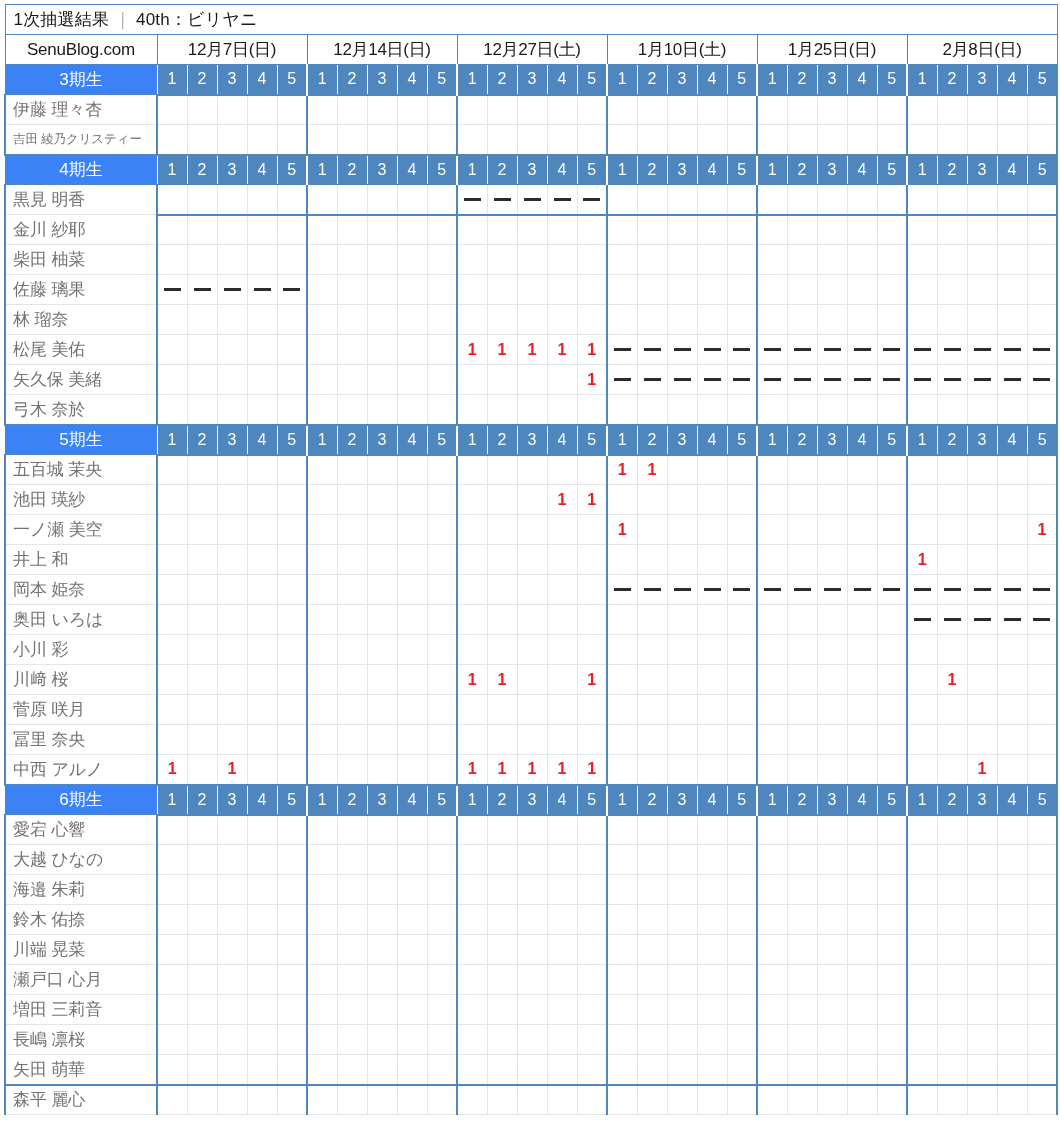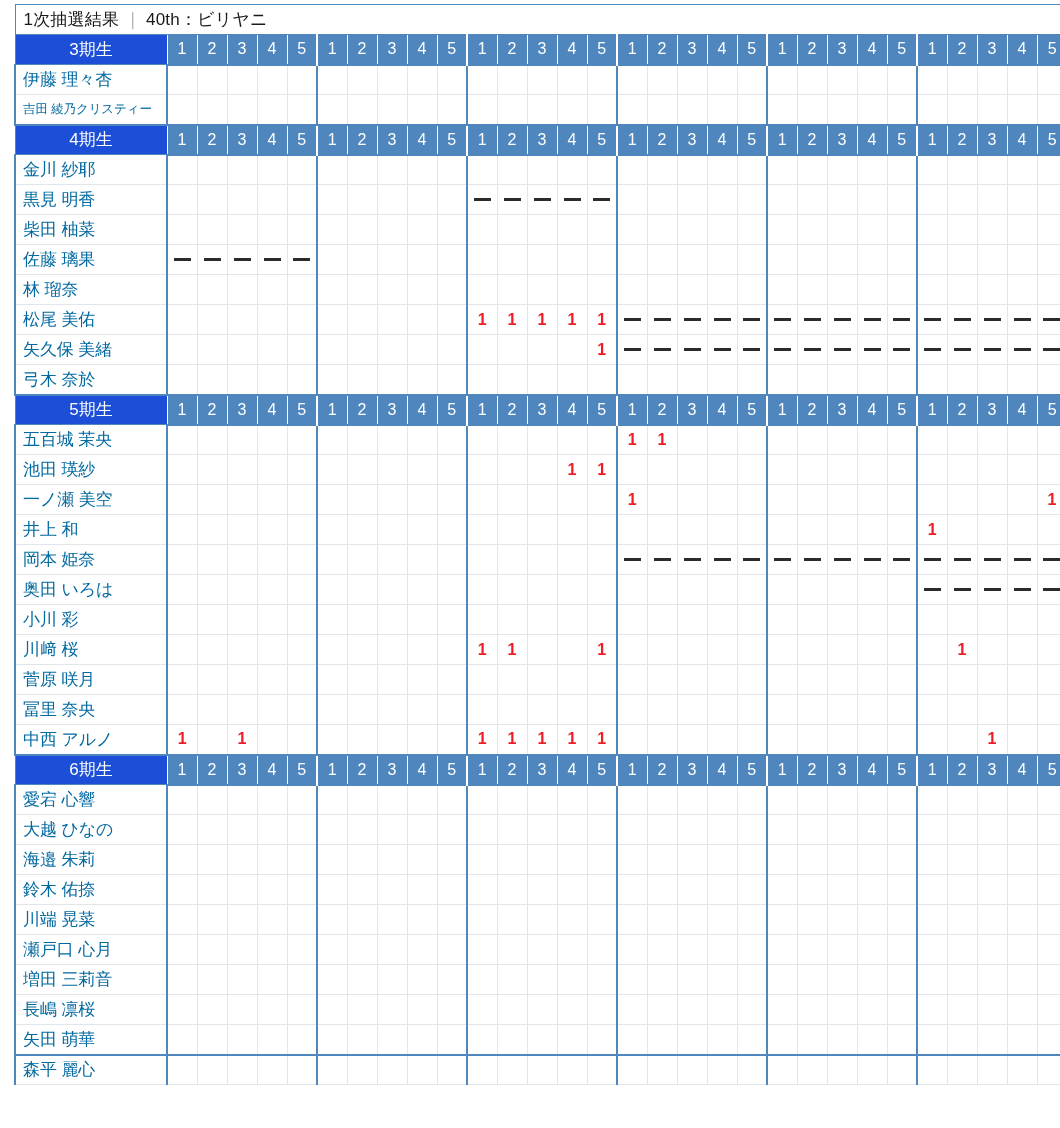--- a/index.html
+++ b/index.html
@@ -7,21 +7,21 @@
   body{
     width:1060px;height:1128px;
     background:#ffffff;
     font-family:"Liberation Sans","DejaVu Sans",sans-serif;
     -webkit-font-smoothing:antialiased;
   }
   .sheet{
     position:relative;
     width:1060px;height:788px;
     box-sizing:border-box;
-    padding:4px 4px 0 14px;
+    padding:4px 4px 0 4px;
   }
   table.grid{
     border-collapse:collapse;
     table-layout:fixed;
     width:1052px;
     border:1px solid #4e86bd;
   }
   table.grid td{
     padding:0;
     margin:0;
@@ -58,21 +58,21 @@
     background:#ffffff;
     font-size:17px;
     color:#1a1a1a;
     text-align:center;
     letter-spacing:-.3px;
   }
 
   
   .gen-cell{
     height:30px;
-    background:#1d4ed8;
+    background:#3b82f6;
     color:#ffffff;
     font-size:17px;
     text-align:center;
     border-left:1px solid #4e86bd;
     border-right:1px solid #ffffff;
     border-top:1px solid #4e86bd;
     border-bottom:1px solid #4e86bd;
     font-weight:400;
   }
   .num-cell{
@@ -87,21 +87,21 @@
     font-weight:400;
   }
   .num-cell.grp-start{border-left:2px solid #ffffff;}
   .num-cell.last{border-right:1px solid #4e86bd;}
 
   
   .name-cell{
     height:30px;
     background:#ffffff;
     font-size:17px;
-    color:#0369a1;
+    color:#737373;
     padding-left:7px !important;
     border-left:2px solid #4e86bd;
     border-right:2px solid #4e86bd;
     border-bottom:1px solid #e3e6e8;
     border-top:1px solid #ffffff;
     letter-spacing:-.1px;
   }
   .name-cell.small{font-size:12.5px;border-radius:10px;}
   .name-cell.rowfirst{border-top:1px solid #4e86bd;}
   .name-cell.rowlast{border-bottom:2px solid #4e86bd;}
@@ -165,20 +165,29 @@
         <col style="width:30px">
         <col style="width:30px">
         <col style="width:30px">
         <col style="width:30px">
       </colgroup>
     <tbody id="tbody">
         <tr>
           <td class="title-cell" colspan="31"><span>1次抽選結果</span><span class="sep">｜</span><span>40th：ビリヤニ</span></td>
         </tr>
         <tr>
+          <td class="brand-cell">SenuBlog.com</td>
+          <td class="date-cell" colspan="5">12月7日(日)</td>
+          <td class="date-cell" colspan="5">12月14日(日)</td>
+          <td class="date-cell" colspan="5">12月27日(土)</td>
+          <td class="date-cell" colspan="5">1月10日(土)</td>
+          <td class="date-cell" colspan="5">1月25日(日)</td>
+          <td class="date-cell" colspan="5">2月8日(日)</td>
+        </tr>
+        <tr>
           <td class="gen-cell">3期生</td>
           <td class="num-cell">1</td>
           <td class="num-cell">2</td>
           <td class="num-cell">3</td>
           <td class="num-cell">4</td>
           <td class="num-cell">5</td>
           <td class="num-cell grp-start">1</td>
           <td class="num-cell">2</td>
           <td class="num-cell">3</td>
           <td class="num-cell">4</td>
@@ -297,20 +306,53 @@
           <td class="num-cell">3</td>
           <td class="num-cell">4</td>
           <td class="num-cell">5</td>
           <td class="num-cell grp-start">1</td>
           <td class="num-cell">2</td>
           <td class="num-cell">3</td>
           <td class="num-cell">4</td>
           <td class="num-cell last">5</td>
         </tr>
         <tr>
+          <td class="name-cell">黒見 明香</td>
+          <td class="data-cell grp-start"></td>
+          <td class="data-cell"></td>
+          <td class="data-cell"></td>
+          <td class="data-cell"></td>
+          <td class="data-cell"></td>
+          <td class="data-cell grp-start"></td>
+          <td class="data-cell"></td>
+          <td class="data-cell"></td>
+          <td class="data-cell"></td>
+          <td class="data-cell"></td>
+          <td class="data-cell grp-start"><span class="dash"></span></td>
+          <td class="data-cell"><span class="dash"></span></td>
+          <td class="data-cell"><span class="dash"></span></td>
+          <td class="data-cell"><span class="dash"></span></td>
+          <td class="data-cell"><span class="dash"></span></td>
+          <td class="data-cell grp-start"></td>
+          <td class="data-cell"></td>
+          <td class="data-cell"></td>
+          <td class="data-cell"></td>
+          <td class="data-cell"></td>
+          <td class="data-cell grp-start"></td>
+          <td class="data-cell"></td>
+          <td class="data-cell"></td>
+          <td class="data-cell"></td>
+          <td class="data-cell"></td>
+          <td class="data-cell grp-start"></td>
+          <td class="data-cell"></td>
+          <td class="data-cell"></td>
+          <td class="data-cell"></td>
+          <td class="data-cell last"></td>
+        </tr>
+        <tr>
           <td class="name-cell rowfirst">金川 紗耶</td>
           <td class="data-cell grp-start rowfirst"></td>
           <td class="data-cell rowfirst"></td>
           <td class="data-cell rowfirst"></td>
           <td class="data-cell rowfirst"></td>
           <td class="data-cell rowfirst"></td>
           <td class="data-cell grp-start rowfirst"></td>
           <td class="data-cell rowfirst"></td>
           <td class="data-cell rowfirst"></td>
           <td class="data-cell rowfirst"></td>
@@ -328,53 +370,20 @@
           <td class="data-cell grp-start rowfirst"></td>
           <td class="data-cell rowfirst"></td>
           <td class="data-cell rowfirst"></td>
           <td class="data-cell rowfirst"></td>
           <td class="data-cell rowfirst"></td>
           <td class="data-cell grp-start rowfirst"></td>
           <td class="data-cell rowfirst"></td>
           <td class="data-cell rowfirst"></td>
           <td class="data-cell rowfirst"></td>
           <td class="data-cell last rowfirst"></td>
-        </tr>
-        <tr>
-          <td class="name-cell">黒見 明香</td>
-          <td class="data-cell grp-start"></td>
-          <td class="data-cell"></td>
-          <td class="data-cell"></td>
-          <td class="data-cell"></td>
-          <td class="data-cell"></td>
-          <td class="data-cell grp-start"></td>
-          <td class="data-cell"></td>
-          <td class="data-cell"></td>
-          <td class="data-cell"></td>
-          <td class="data-cell"></td>
-          <td class="data-cell grp-start"><span class="dash"></span></td>
-          <td class="data-cell"><span class="dash"></span></td>
-          <td class="data-cell"><span class="dash"></span></td>
-          <td class="data-cell"><span class="dash"></span></td>
-          <td class="data-cell"><span class="dash"></span></td>
-          <td class="data-cell grp-start"></td>
-          <td class="data-cell"></td>
-          <td class="data-cell"></td>
-          <td class="data-cell"></td>
-          <td class="data-cell"></td>
-          <td class="data-cell grp-start"></td>
-          <td class="data-cell"></td>
-          <td class="data-cell"></td>
-          <td class="data-cell"></td>
-          <td class="data-cell"></td>
-          <td class="data-cell grp-start"></td>
-          <td class="data-cell"></td>
-          <td class="data-cell"></td>
-          <td class="data-cell"></td>
-          <td class="data-cell last"></td>
         </tr>
         <tr>
           <td class="name-cell">柴田 柚菜</td>
           <td class="data-cell grp-start"></td>
           <td class="data-cell"></td>
           <td class="data-cell"></td>
           <td class="data-cell"></td>
           <td class="data-cell"></td>
           <td class="data-cell grp-start"></td>
           <td class="data-cell"></td>

